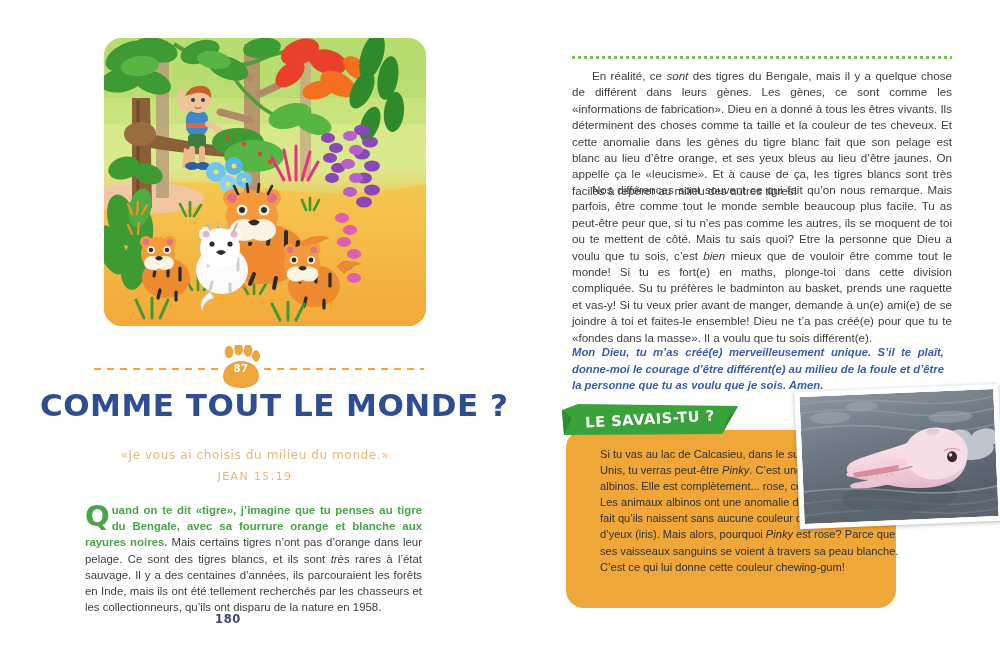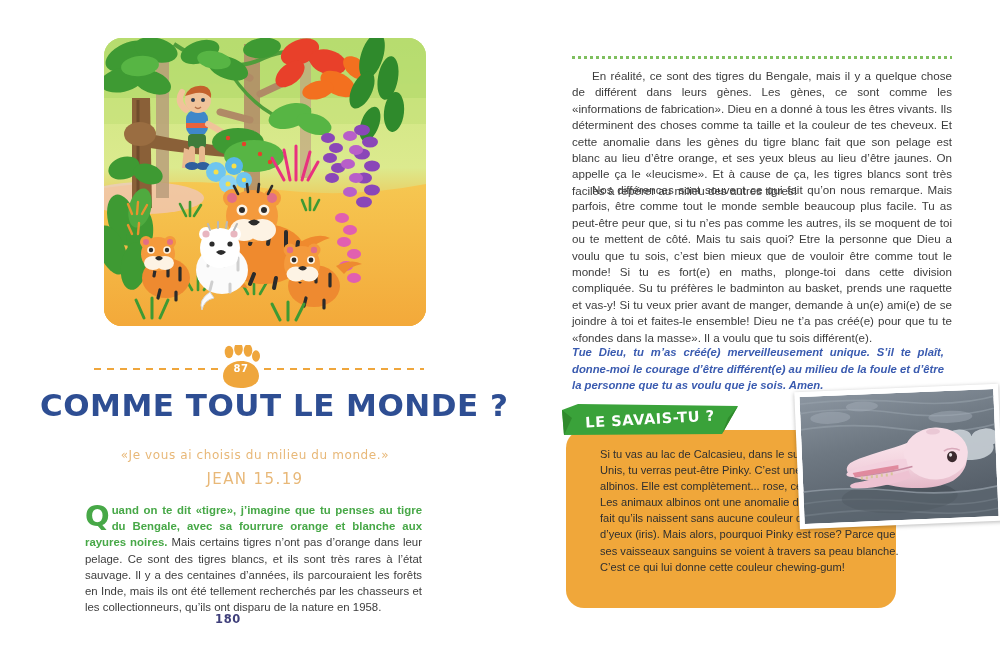--- a/index.html
+++ b/index.html
@@ -84,21 +84,21 @@
     font-size: 12px;
     letter-spacing: 0.6px;
     color: #e8b878;
   }
   .verse-ref {
     position: absolute;
     left: 60px; top: 470px;
     width: 390px;
     text-align: center;
     font-family: "DejaVu Sans", sans-serif;
-    font-size: 15px;
+    font-size: 11px;
     letter-spacing: 1.4px;
     color: #e8b878;
   }
 
   .left-body {
     position: absolute;
     left: 85px; top: 502px;
     width: 337px;
     font-family: "Liberation Sans", sans-serif;
     font-size: 11.4px;
@@ -112,21 +112,21 @@
     font-weight: 700;
     font-size: 29px;
     line-height: 26px;
     color: #47a847;
     margin: 1px 2px 0 0;
   }
   .lead-green {
     color: #47a847;
     font-weight: 700;
   }
-  .it { }
+  .it { font-style: italic; }
 
   .folio {
     position: absolute;
     top: 612px;
     width: 500px;
     text-align: center;
     font-family: "DejaVu Sans", sans-serif;
     font-weight: 700;
     font-size: 11.5px;
     letter-spacing: 0.6px;
@@ -560,21 +560,21 @@
     <div class="wavy-rule"></div>
 
     <div class="right-body para-1 indent">
       <span>En réalité, ce </span><span class="it">sont</span><span> des tigres du Bengale, mais il y a quelque chose de différent dans leurs gènes. Les gènes, ce sont comme les «informations de fabrication». Dieu en a donné à tous les êtres vivants. Ils déterminent des choses comme ta taille et la couleur de tes cheveux. Et cette anomalie dans les gènes du tigre blanc fait que son pelage est blanc au lieu d’être orange, et ses yeux bleus au lieu d’être jaunes. On appelle ça le «leucisme». Et à cause de ça, les tigres blancs sont très faciles à repérer au milieu des autres tigres!</span>
     </div>
 
     <div class="right-body para-2 indent">
       <span>Nos différences sont souvent ce qui fait qu’on nous remarque. Mais parfois, être comme tout le monde semble beaucoup plus facile. Tu as peut-être peur que, si tu n’es pas comme les autres, ils se moquent de toi ou te mettent de côté. Mais tu sais quoi? Etre la personne que Dieu a voulu que tu sois, c’est </span><span class="it">bien</span><span> mieux que de vouloir être comme tout le monde! Si tu es fort(e) en maths, plonge-toi dans cette division compliquée. Su tu préfères le badminton au basket, prends une raquette et vas-y! Si tu veux prier avant de manger, demande à un(e) ami(e) de se joindre à toi et faites-le ensemble! Dieu ne t’a pas créé(e) pour que tu te «fondes dans la masse». Il a voulu que tu sois différent(e).</span>
     </div>
 
-    <div class="prayer">Tue Dieu, tu m’as créé(e) merveilleusement unique. S’il te plaît, donne-moi le courage d’être différent(e) au milieu de la foule et d’être la personne que tu as voulu que je sois. Amen.</div>
+    <div class="prayer">Mon Dieu, tu m’as créé(e) merveilleusement unique. S’il te plaît, donne-moi le courage d’être différent(e) au milieu de la foule et d’être la personne que tu as voulu que je sois. Amen.</div>
 
     <div class="fact-box"></div>
 
     <svg class="banner" viewBox="0 0 176 34">
       <path d="M0 6 L16 0 L176 2 L160 30 L2 31 Z" fill="#3aa23a"></path>
       <path d="M0 6 L10 14 L2 31 Z" fill="#2f8a2c"></path>
       <path d="M176 2 L166 14 L160 30 Z" fill="#2f8a2c"></path>
     </svg>
     <div class="banner-label">LE SAVAIS-TU ?</div>
 

